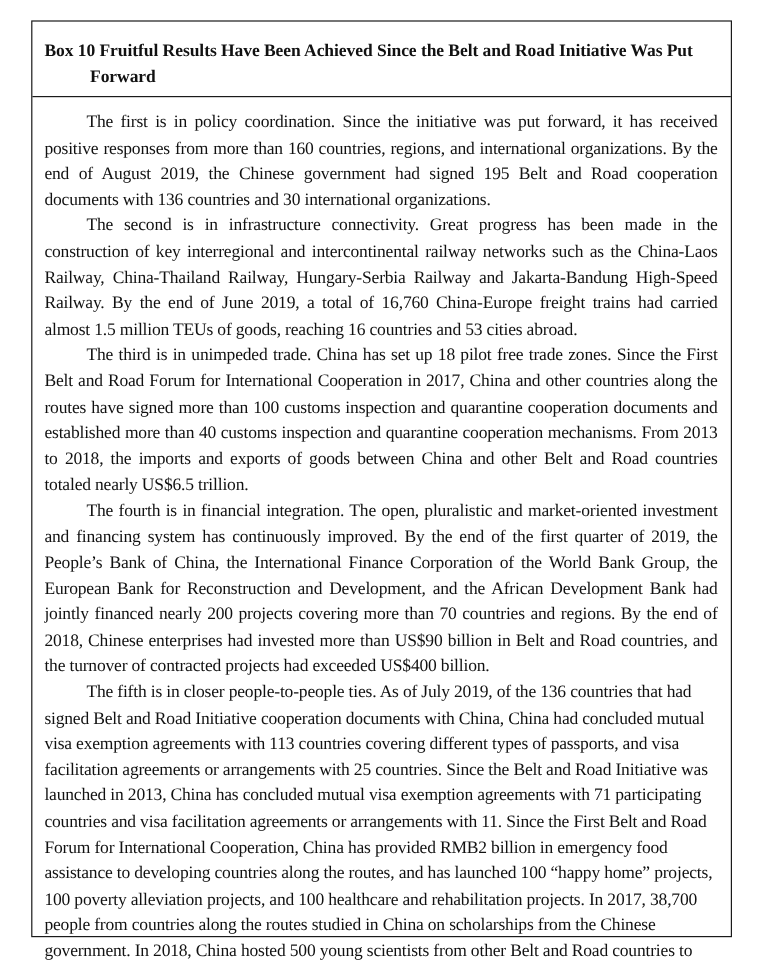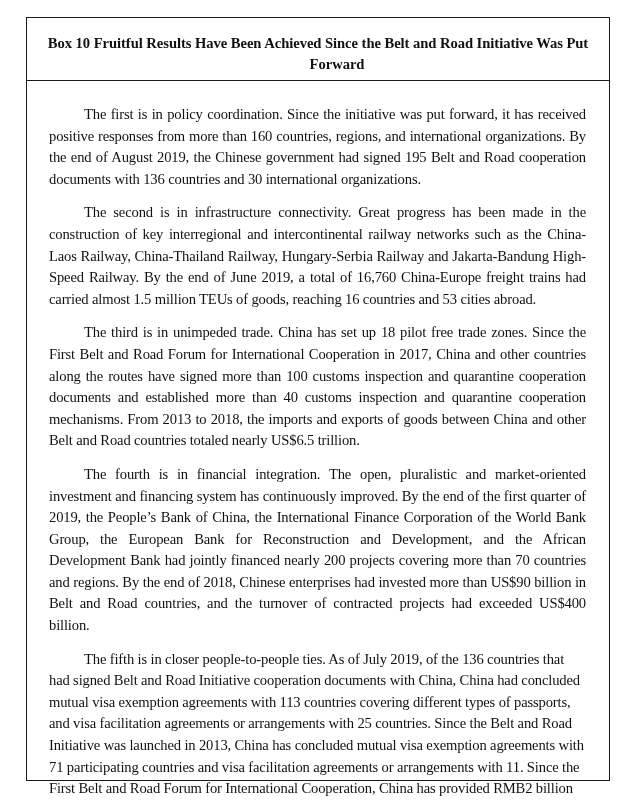--- a/index.html
+++ b/index.html
@@ -31,27 +31,26 @@
       padding: 15px 10px 0 10px;
     }
     .box-title {
       margin: 0;
       font-weight: bold;
       font-size: 14.6px;
       line-height: 21px;
       padding-left: 38px;
       text-indent: -38px;
       letter-spacing: -0.05px;
-      text-align: center;
     }
     .box-body {
       padding: 11px 11px 0 10px;
     }
     .para {
-      margin: 12px;
+      margin: 0;
       font-size: 14.6px;
       line-height: 21.6px;
       text-indent: 35px;
       text-align: justify;
       letter-spacing: -0.15px;
     }
     .para.ragged {
       text-align: left;
     }
   </style>

